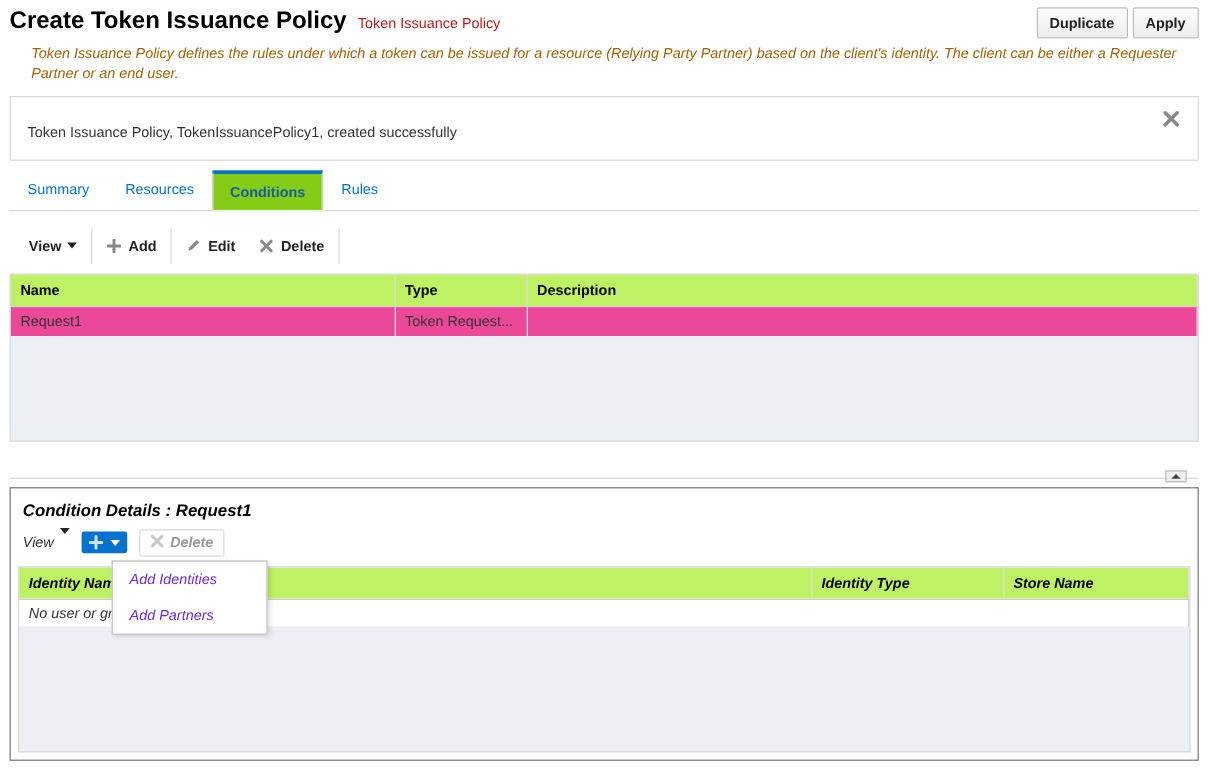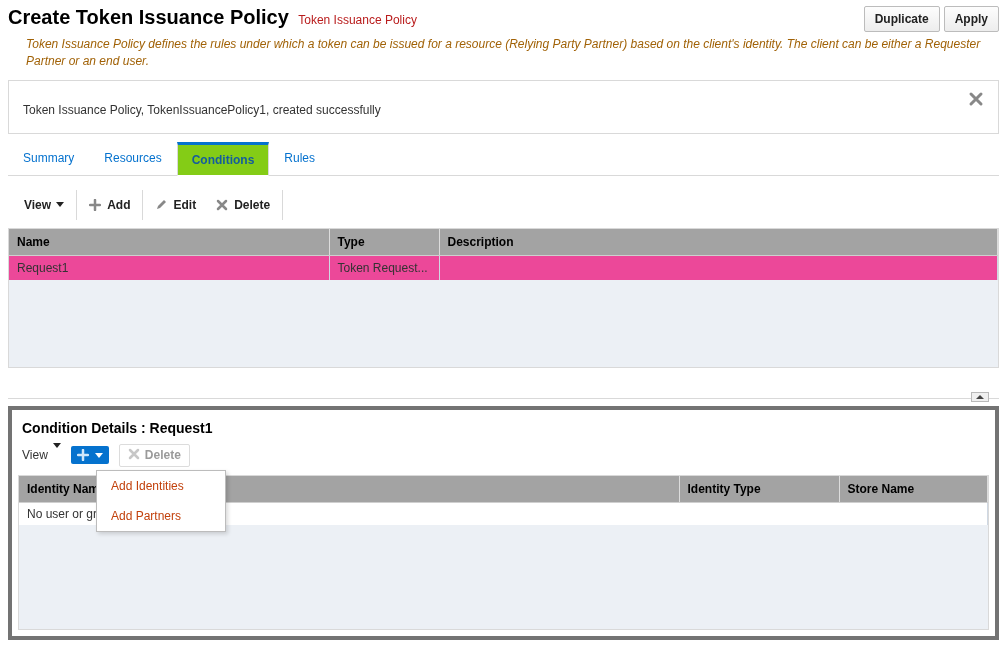--- a/index.html
+++ b/index.html
@@ -151,21 +151,21 @@
     height: 140px;
     overflow: hidden;
   }
   table {
     width: 100%;
     border-collapse: collapse;
     font-size: 12px;
   }
   thead th {
     text-align: left;
-    background: #a3a3a3;
+    background: #bef264;
     padding: 6px 8px;
     font-weight: bold;
     color: #000;
     border-bottom: 1px solid #cfcfcf;
     border-right: 1px solid #dcdcdc;
   }
   tbody td {
     padding: 5px 8px;
     border-right: 1px solid #cfd8e3;
   }
@@ -186,23 +186,24 @@
     height: 10px;
     border: 1px solid #b9b9b9;
     background: #f0f0f0;
     display:flex;
     align-items:center;
     justify-content:center;
   }
   .splitter-handle .arr { width:0;height:0;border-left:4px solid transparent;border-right:4px solid transparent;border-bottom:4px solid #444;}
   .detail-panel {
     margin: 0 8px 8px 8px;
-    border: 4px solid #737373;
+    border: 1px solid #737373;
     padding: 10px 6px 6px 6px;
     position: relative;
+    font-style: italic;
   }
   .detail-title {
     font-size: 14px;
     font-weight: bold;
     color: #000;
     padding: 0 4px 6px 4px;
   }
   .detail-toolbar {
     display: flex;
     align-items: center;
@@ -243,21 +244,21 @@
     left: 78px;
     background: #fff;
     border: 1px solid #bcbcbc;
     box-shadow: 2px 2px 4px rgba(0,0,0,0.15);
     min-width: 130px;
     z-index: 5;
   }
   .dropdown-item {
     padding: 8px 14px;
     cursor: pointer;
-    color: #c2410c;
+    color: #6d28d9;
   }
   .detail-table-wrap {
     border: 1px solid #d9d9d9;
     background: #ecf0f5;
     height: 155px;
     overflow: hidden;
   }
   .empty-row td {
     background: #fff;
     color: #333;

